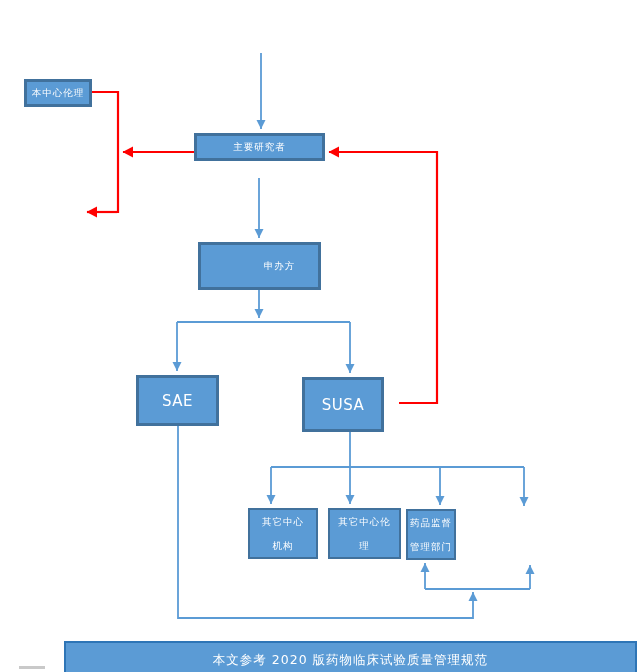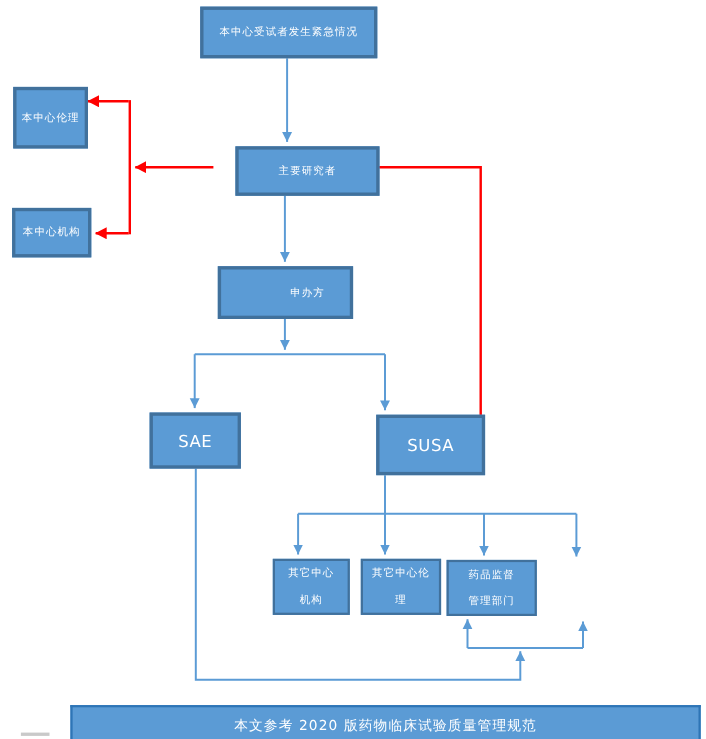--- a/index.html
+++ b/index.html
@@ -35,29 +35,29 @@
     font-size: 9.5px;
     letter-spacing: 1px;
   }
   .node.small { border-width: 2px; }
   .node.latin { font-size: 15px; letter-spacing: 0.5px; }
   .node .lines { line-height: 24px; }
   .node .lines span { display: block; }
 
   
   #n-emergency           { left:182px; top:6px;   width:161px; height:47px; }
-  #n-center-ethics       { left:12px;   top:79px;  width:68px;  height:56px; }
+  #n-center-ethics       { left:24px;   top:79px;  width:68px;  height:28px; }
   #n-center-institution  { left:11px;  top:189px; width:72px;  height:45px; }
-  #n-pi                  { left:194px; top:133px; width:131px; height:45px;margin-left:20px; }
+  #n-pi                  { left:194px; top:133px; width:131px; height:28px; }
   #n-sponsor             { left:198px; top:242px; width:123px; height:48px;padding-left:40px; }
   #n-sae                 { left:136px; top:375px; width:83px;  height:51px; }
-  #n-susa                { left:302px; top:377px; width:99px;  height:55px;margin-left:40px; }
+  #n-susa                { left:302px; top:377px; width:82px;  height:55px; }
   #n-other-institution   { left:248px; top:508px; width:70px;  height:51px; }
   #n-other-ethics        { left:328px; top:508px; width:73px;  height:51px; }
-  #n-drug-regulatory     { left:406px; top:509px; width:82px;  height:51px;text-align:right; }
+  #n-drug-regulatory     { left:406px; top:509px; width:50px;  height:51px;text-align:right; }
   #n-health-authority    { left:485px; top:510px; width:73px;  height:52px; }
 
   #footer-bar {
     position: absolute;
     z-index: 2;
     box-sizing: border-box;
     left: 64px; top: 641px;
     width: 573px; height: 40px;
     background: #5B9BD5;
     border: 2px solid #2E75B6;
@@ -111,31 +111,25 @@
 
     <g stroke="#FF0000" stroke-width="2.2" fill="none">
       <path d="M399,403 L437,403 L437,152 L329,152" marker-end="url(#ar)"></path>
       <path d="M194,152 L123,152" marker-end="url(#ar)"></path>
       <path d="M118,91 L118,213"></path>
       <path d="M117,92 L80,92" marker-end="url(#ar)"></path>
       <path d="M117,212 L87,212" marker-end="url(#ar)"></path>
     </g>
   </svg>
 
-  <div id="n-emergency" class="node">
-    <span>本中心受试者发生紧急情况</span>
-  </div>
 
   <div id="n-center-ethics" class="node">
     <span>本中心伦理</span>
   </div>
 
-  <div id="n-center-institution" class="node">
-    <span>本中心机构</span>
-  </div>
 
   <div id="n-pi" class="node">
     <span>主要研究者</span>
   </div>
 
   <div id="n-sponsor" class="node">
     <span>申办方</span>
   </div>
 
   <div id="n-sae" class="node latin">

